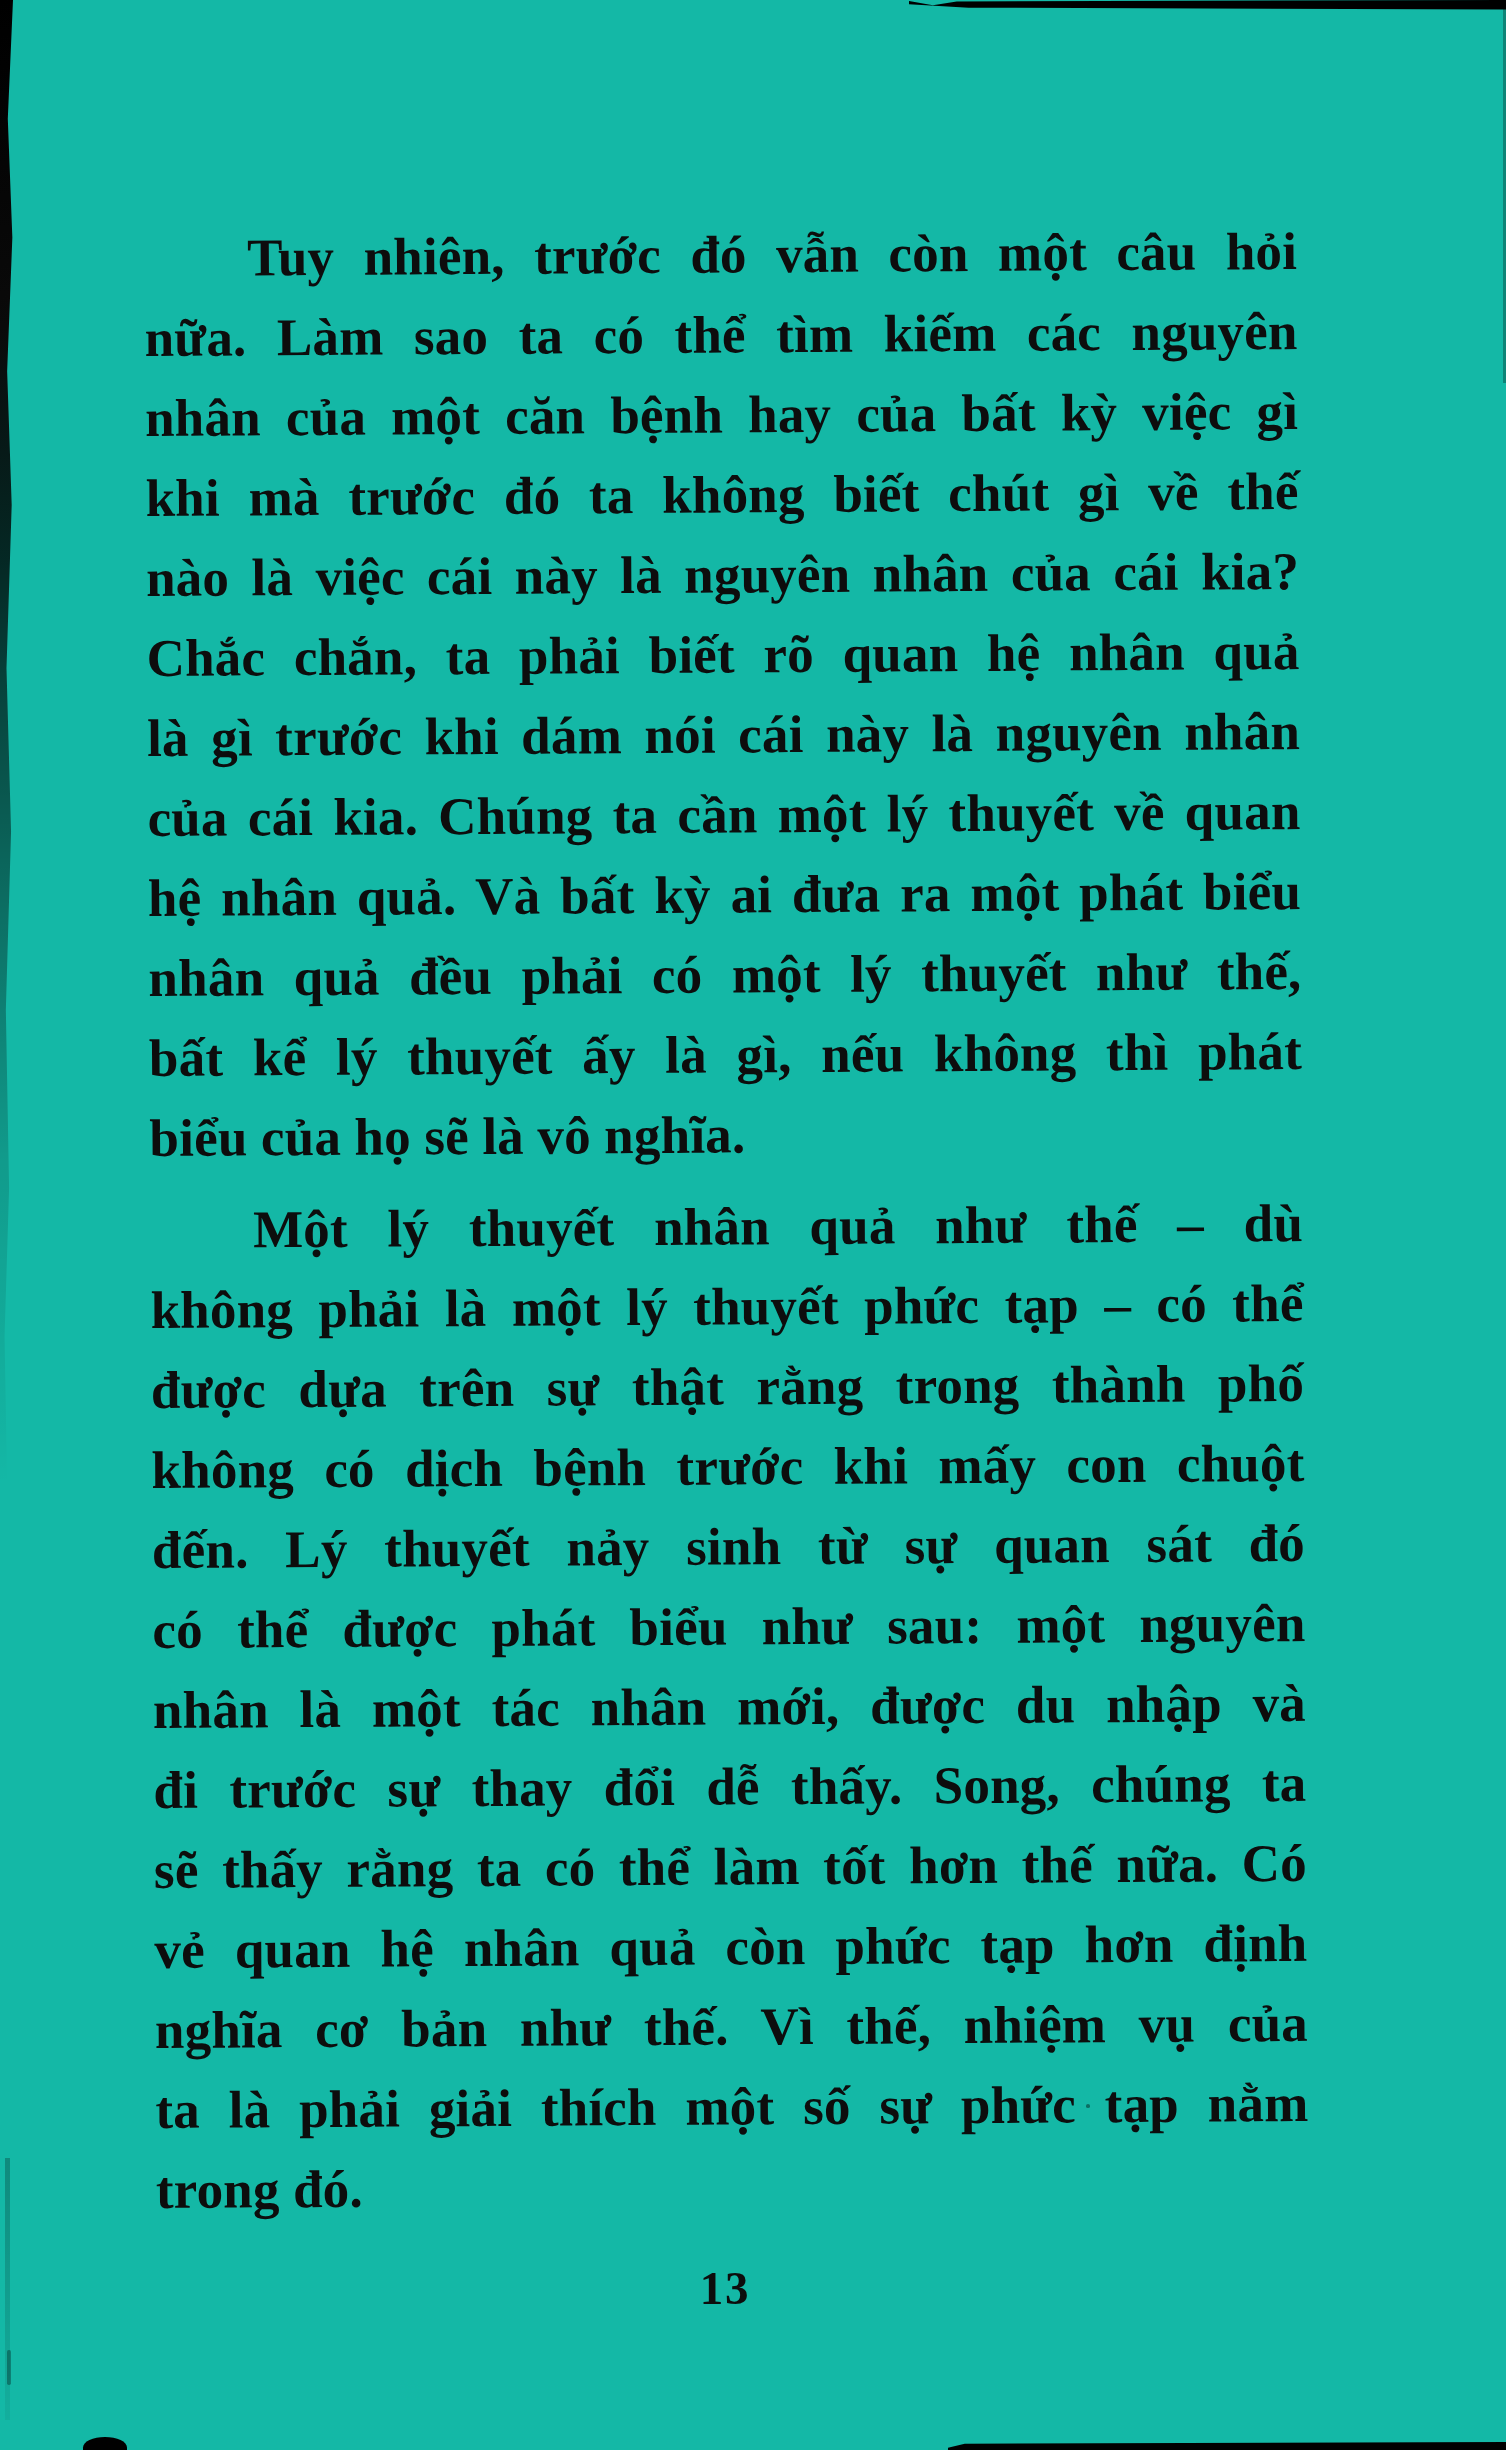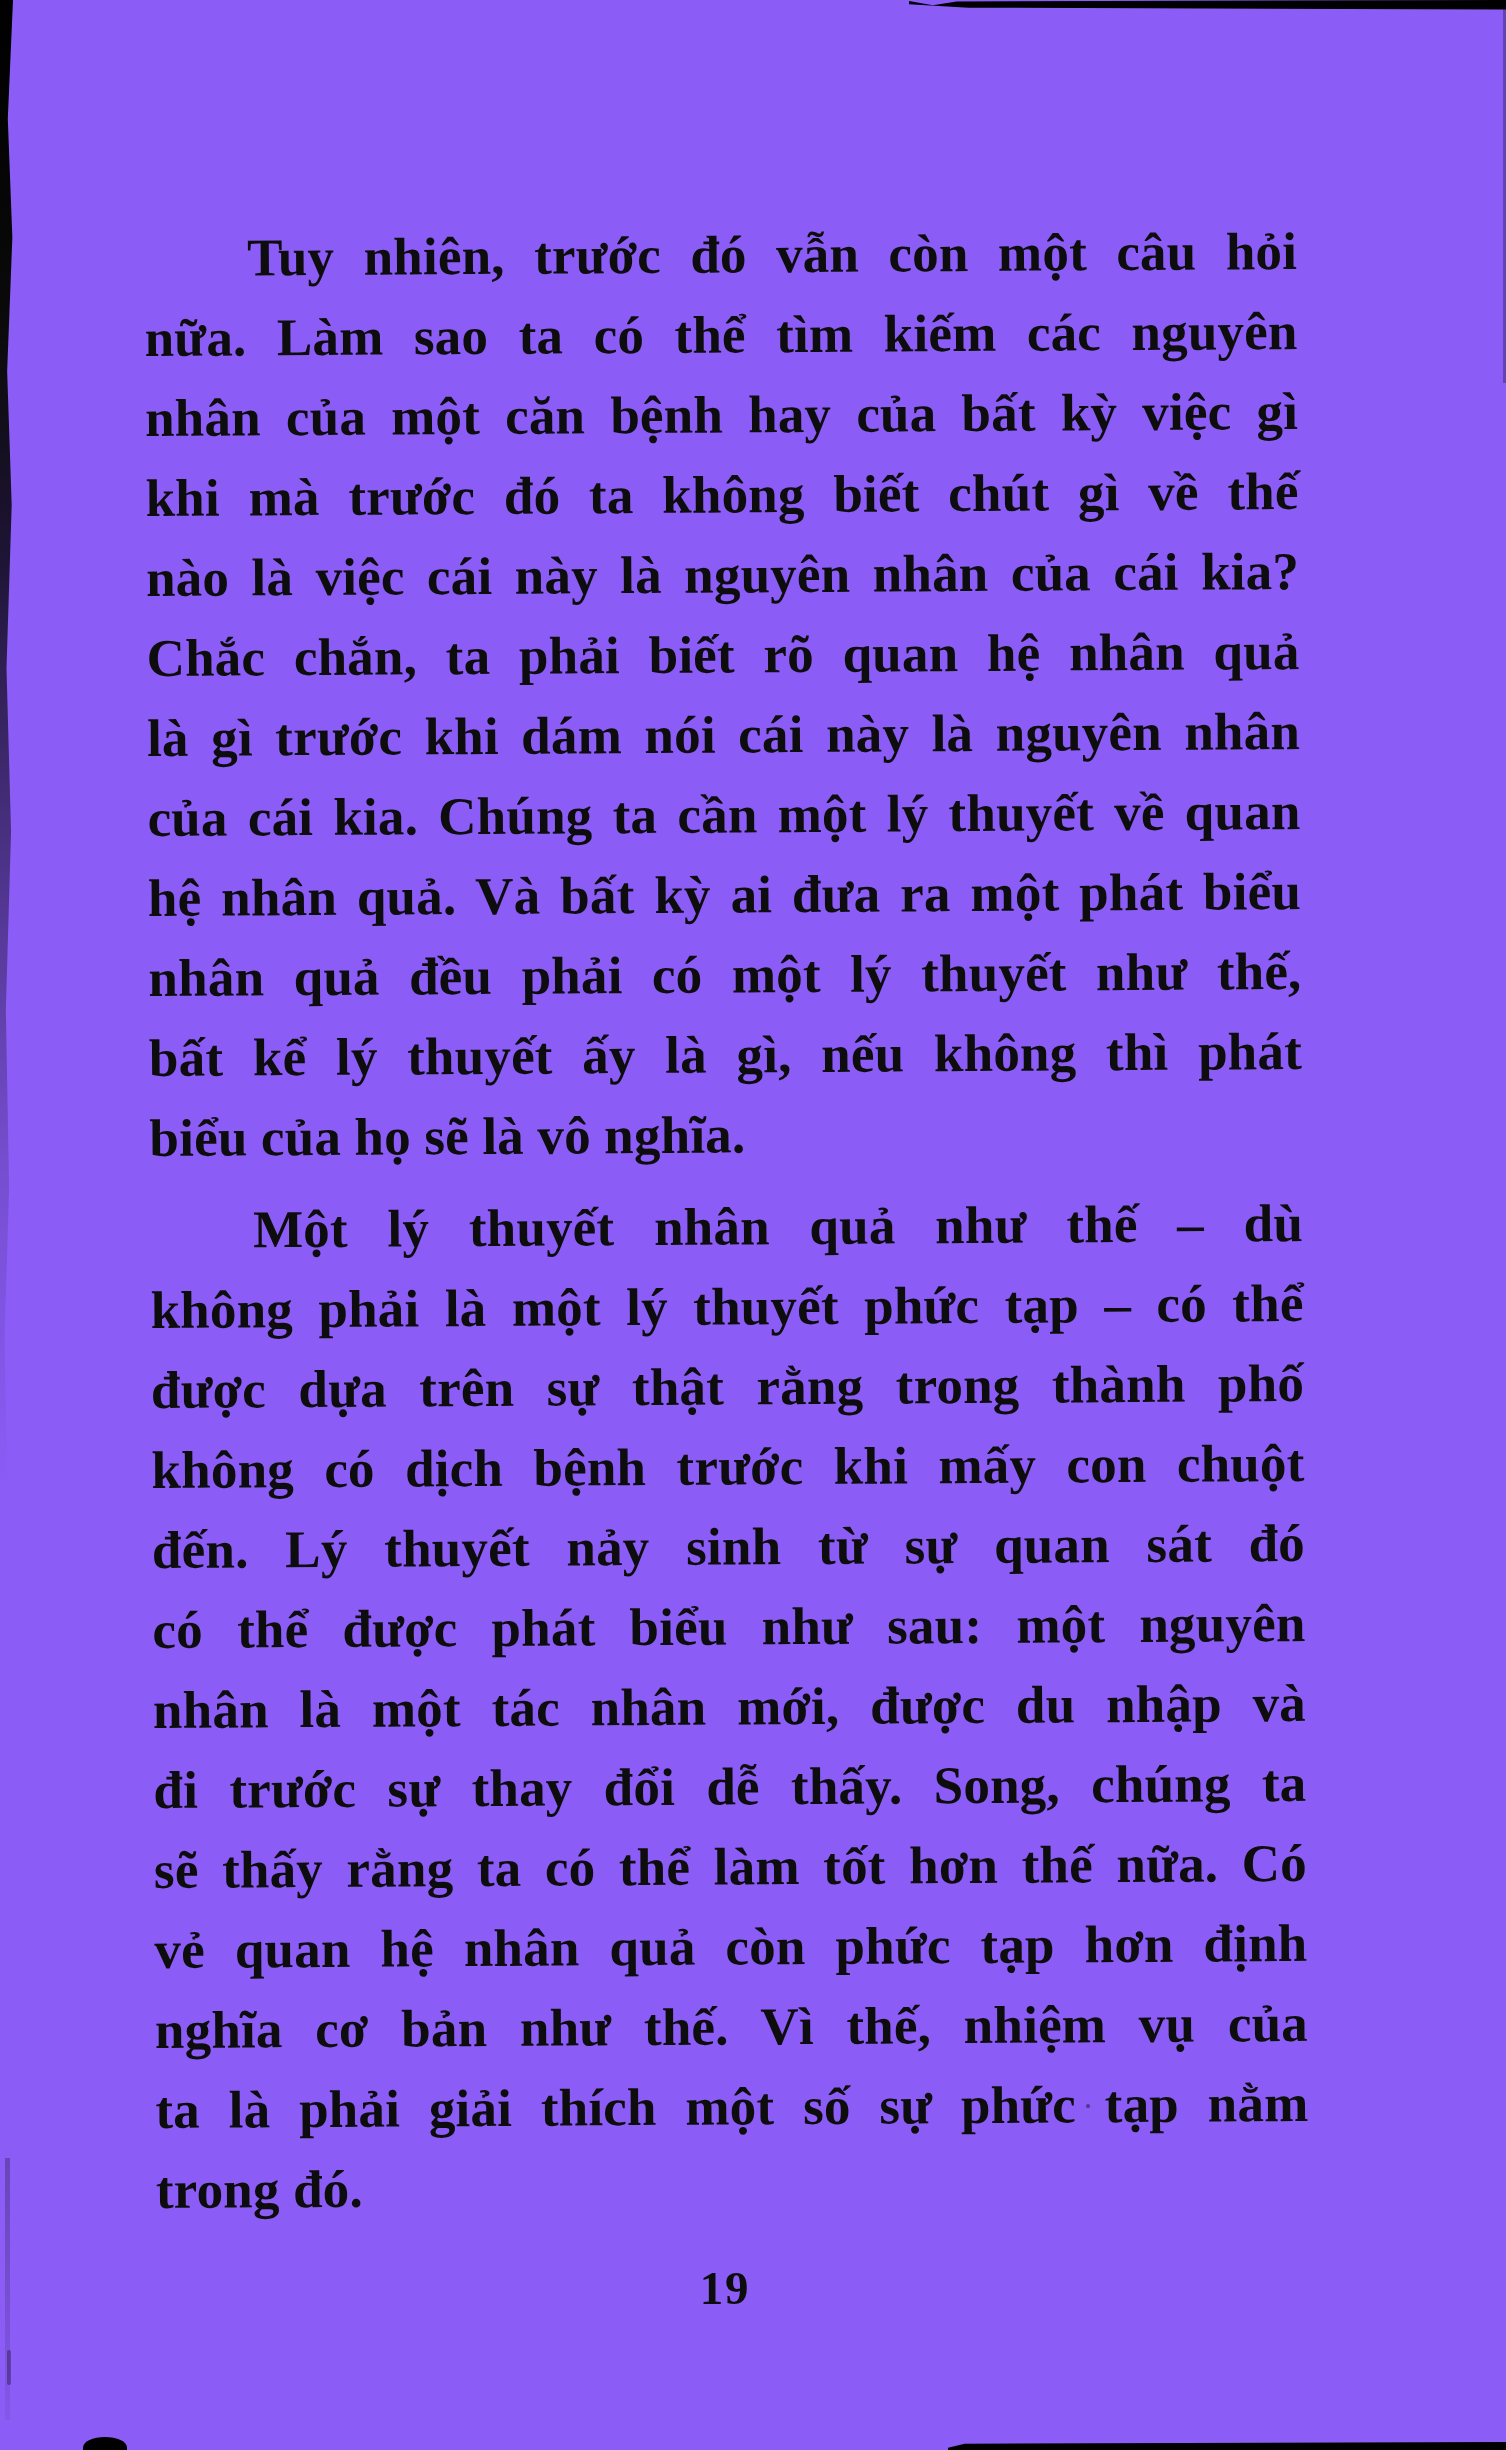--- a/index.html
+++ b/index.html
@@ -4,21 +4,21 @@
 <style>
   html, body {
     margin: 0;
     padding: 0;
     background: #ffffff;
   }
   .page {
     position: relative;
     width: 1506px;
     height: 2450px;
-    background: #8b5cf6;
+    background: #14b8a6;
     overflow: hidden;
     font-family: "Liberation Serif", "DejaVu Serif", serif;
     color: #0d0d0d;
   }
 
   
   .text-block {
     position: absolute;
     left: 150px;
     top: 218px;
@@ -141,15 +141,15 @@
         <div class="line">nhân là một tác nhân mới, được du nhập và</div>
         <div class="line">đi trước sự thay đổi dễ thấy. Song, chúng ta</div>
         <div class="line">sẽ thấy rằng ta có thể làm tốt hơn thế nữa. Có</div>
         <div class="line">vẻ quan hệ nhân quả còn phức tạp hơn định</div>
         <div class="line">nghĩa cơ bản như thế. Vì thế, nhiệm vụ của</div>
         <div class="line">ta là phải giải thích một số sự phức tạp nằm</div>
         <div class="line last">trong đó.</div>
       </div>
     </div>
 
-  <div class="page-number">19</div>
+  <div class="page-number">13</div>
 </div>
 
 
 </body></html>

